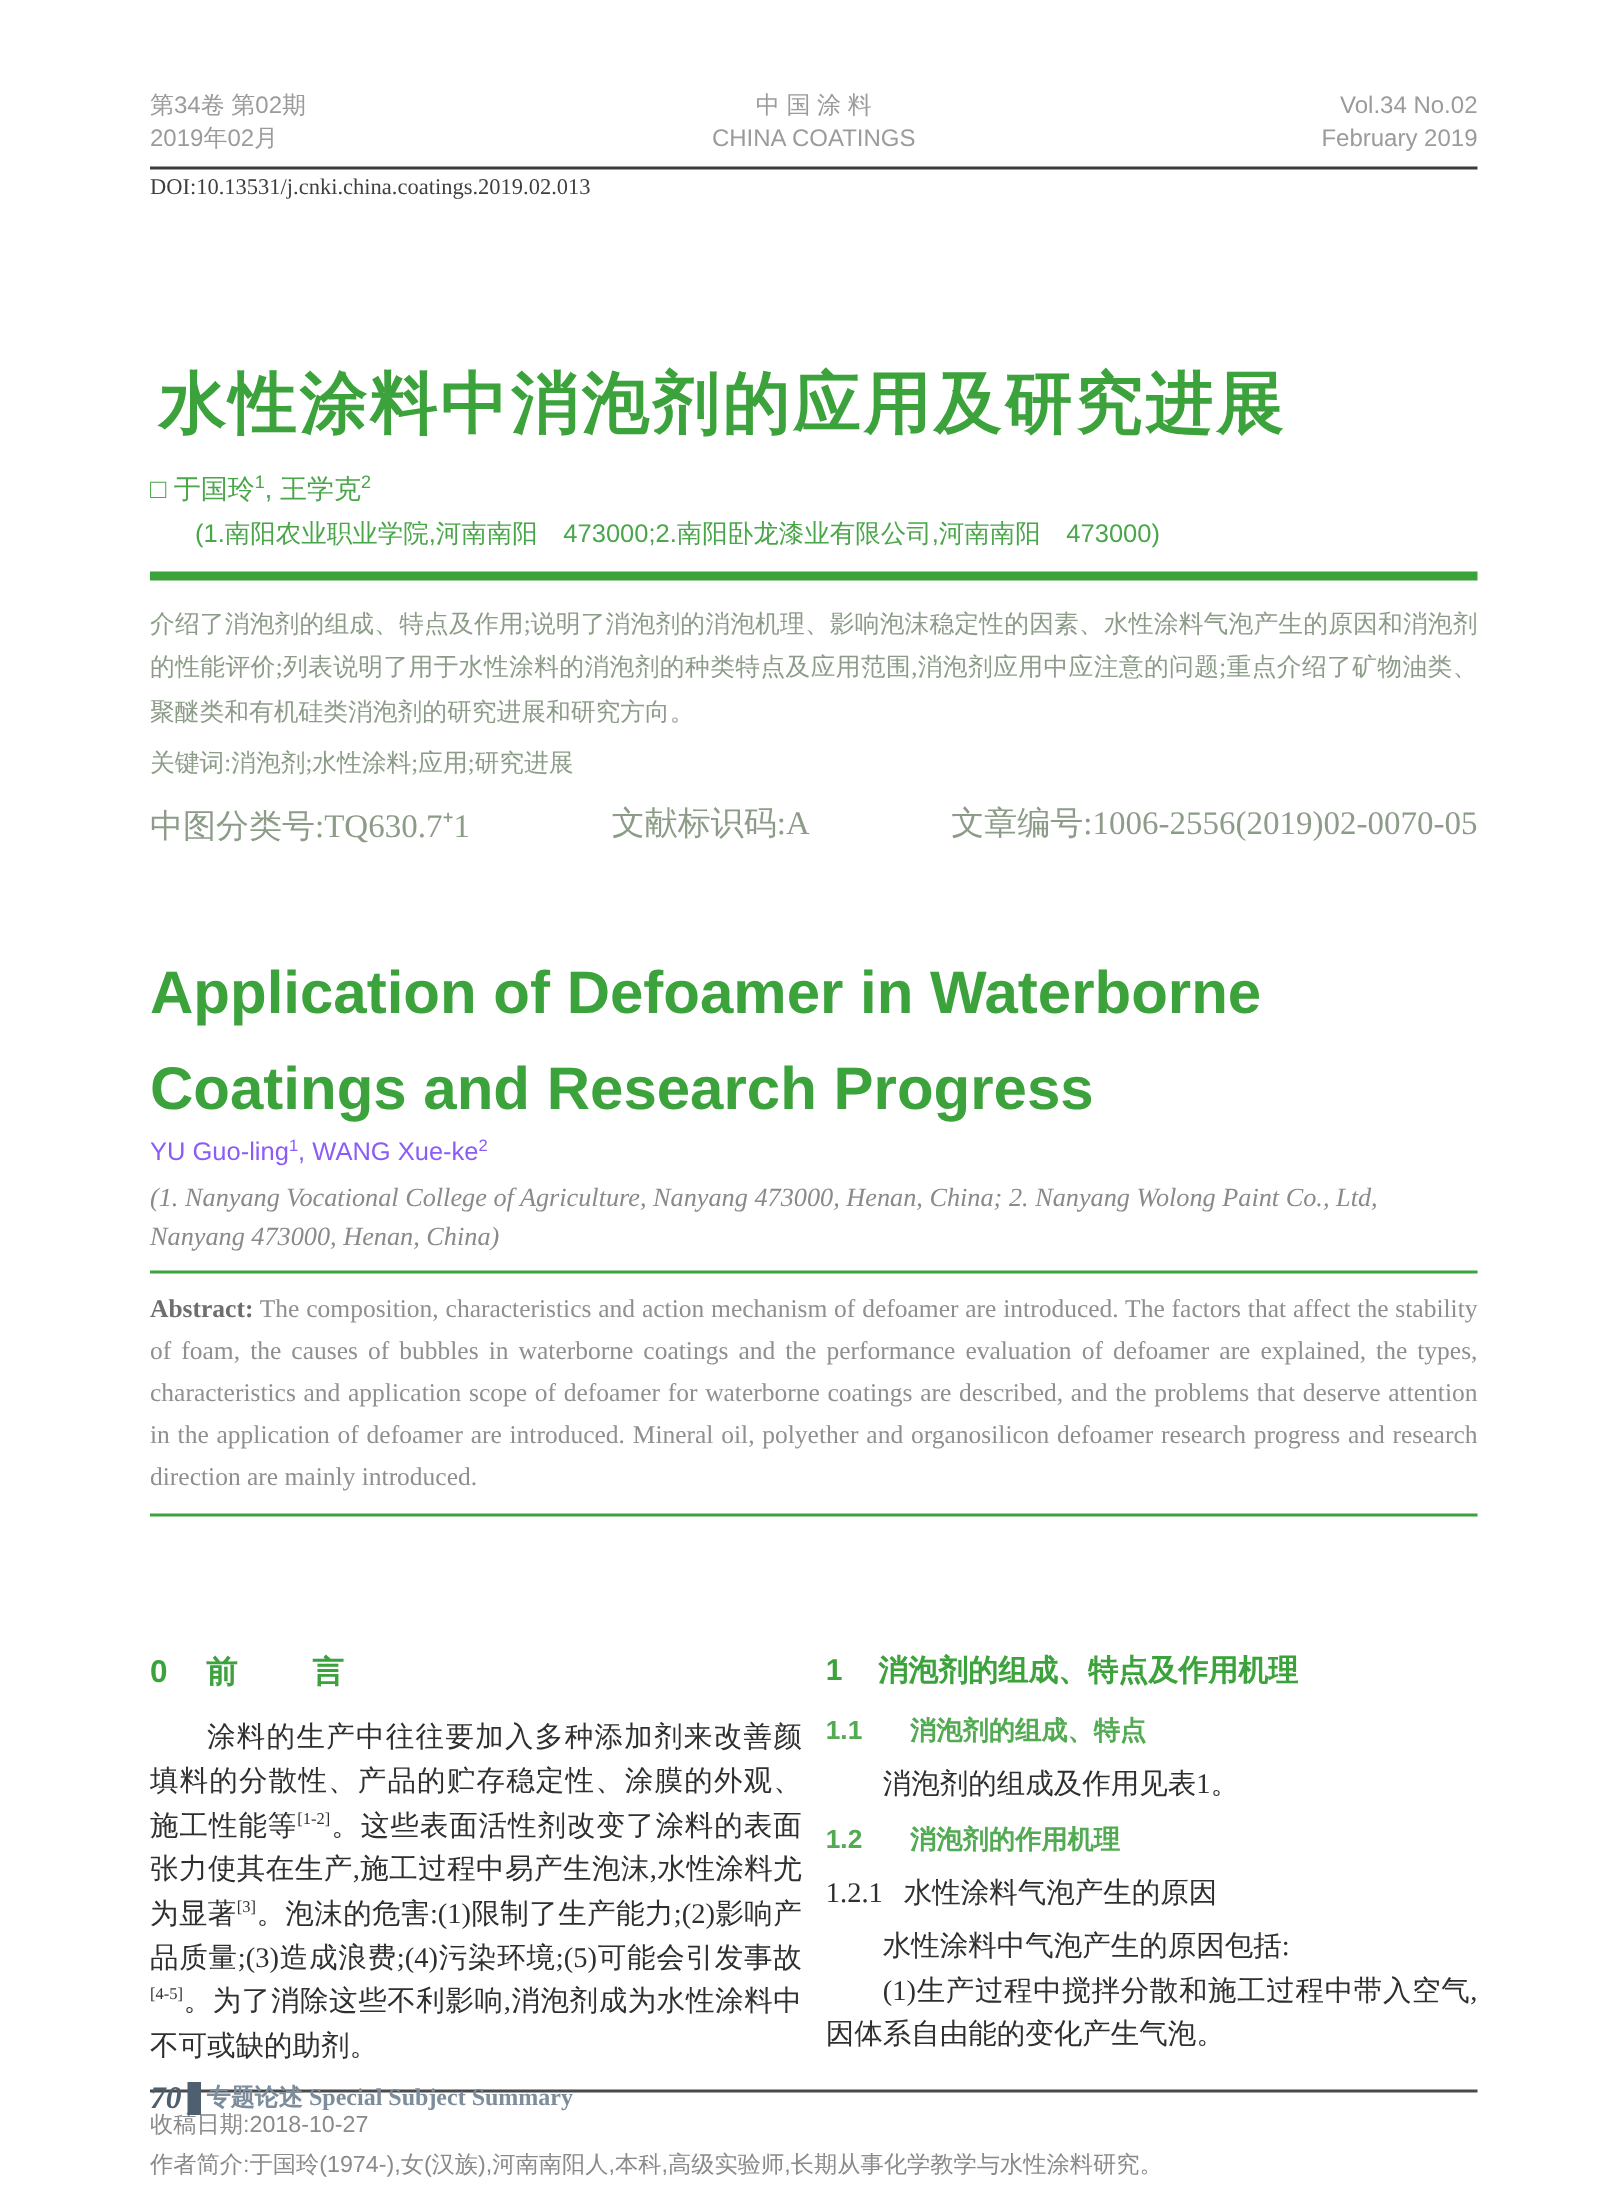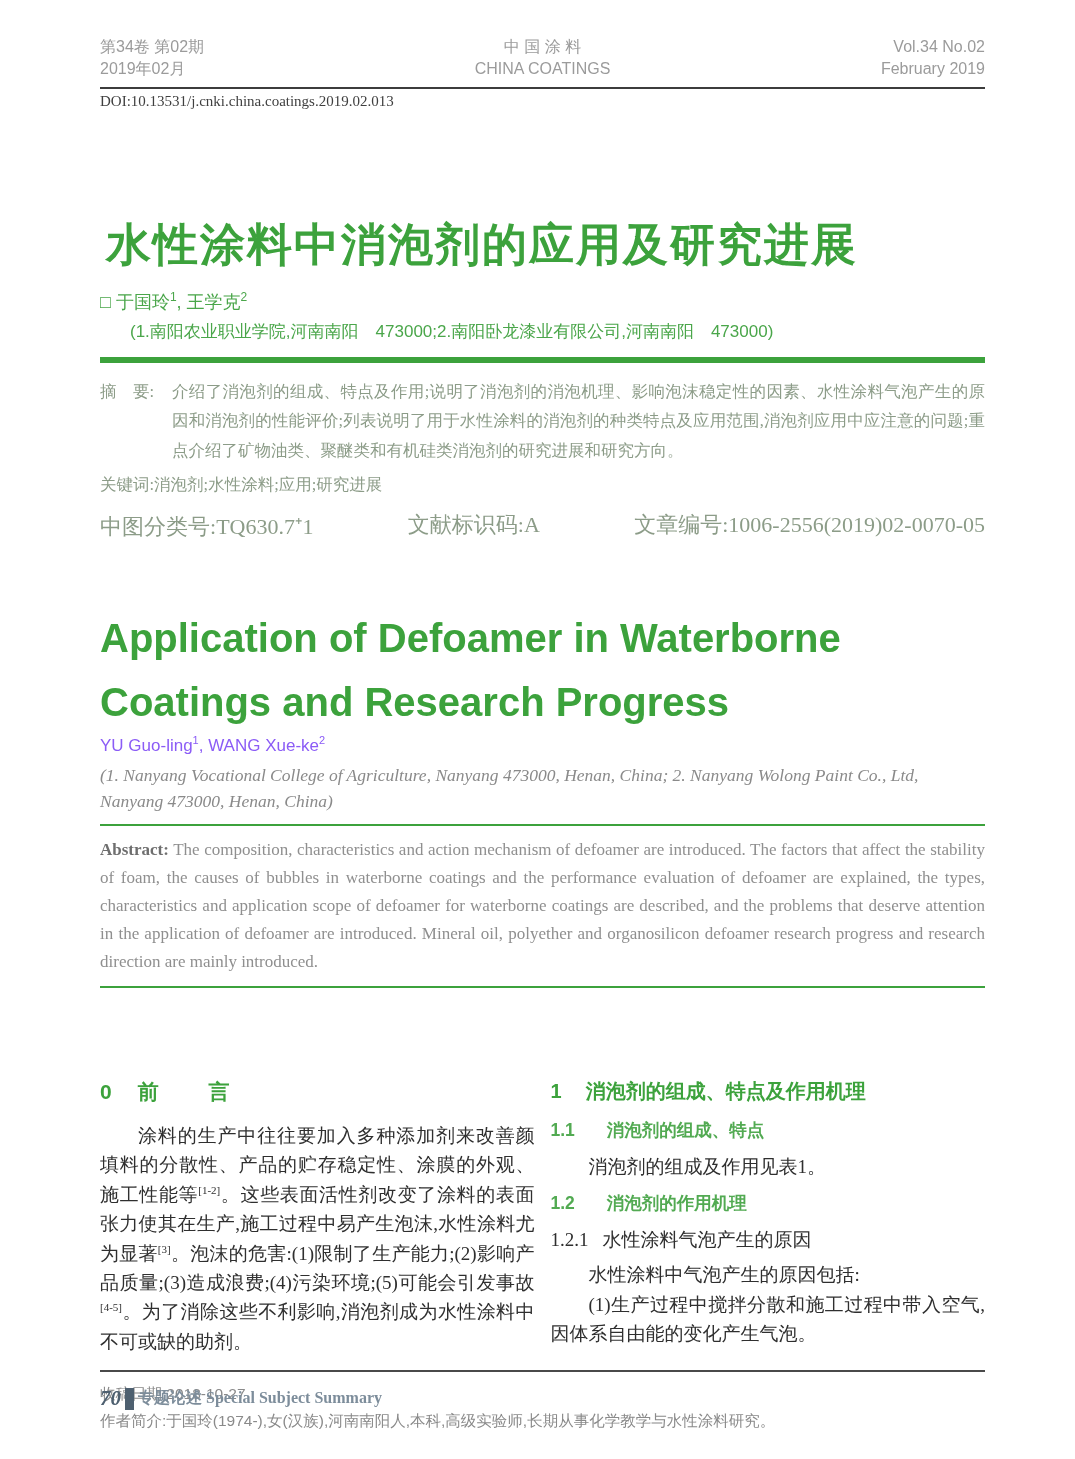--- a/index.html
+++ b/index.html
@@ -1,21 +1,21 @@
 <!DOCTYPE html>
 <html><head>
 <meta charset="utf-8">
 <style>
   html,body{margin:0;padding:0;background:#ffffff;}
   .page{position:relative;width:1075px;height:1459px;overflow:hidden;background:#ffffff;
         font-family:"Liberation Sans",sans-serif;}
   .content{margin-left:100px;width:885px;}
 
   
-  .jheader{display:flex;justify-content:space-between;padding-top:36px;
+  .jheader{display:flex;justify-content:space-between;padding-top:60px;
            color:#9b9b9b;font-size:16px;line-height:1.4;}
   .jh-center{text-align:center;}
   .jh-right{text-align:right;}
   .header-rule{border-bottom:2px solid #3c3c3c;margin-top:6px;}
   .doi{color:#3f3f3f;font-size:15px;margin-top:4px;font-family:"Liberation Serif",serif;}
 
   
   .title-zh{color:#3ca23c;font-size:45px;font-weight:bold;margin:108px 0 0 6px;
             letter-spacing:2px;line-height:1.2;}
   .authors-zh{color:#4aa64a;font-size:18px;margin-top:18px;}
@@ -104,21 +104,20 @@
 
     <div class="authors-zh">
       <span>□</span>
       <span>于国玲</span><sup>1</sup><span>, </span><span>王学克</span><sup>2</sup>
     </div>
     <div class="affil-zh">(1.南阳农业职业学院,河南南阳　473000;2.南阳卧龙漆业有限公司,河南南阳　473000)</div>
 
     <div class="green-bar"></div>
 
     <div class="abstract-zh">
-      <span class="lbl">摘　要:</span>
       <span class="txt">介绍了消泡剂的组成、特点及作用;说明了消泡剂的消泡机理、影响泡沫稳定性的因素、水性涂料气泡产生的原因和消泡剂的性能评价;列表说明了用于水性涂料的消泡剂的种类特点及应用范围,消泡剂应用中应注意的问题;重点介绍了矿物油类、聚醚类和有机硅类消泡剂的研究进展和研究方向。</span>
     </div>
     <div class="kw-zh">
       <span>关键词:</span><span>消泡剂;水性涂料;应用;研究进展</span>
     </div>
     <div class="clc-row">
       <span><span>中图分类号:</span><span>TQ630.7⁺1</span></span>
       <span><span>文献标识码:</span><span>A</span></span>
       <span><span>文章编号:</span><span>1006-2556(2019)02-0070-05</span></span>
     </div>

